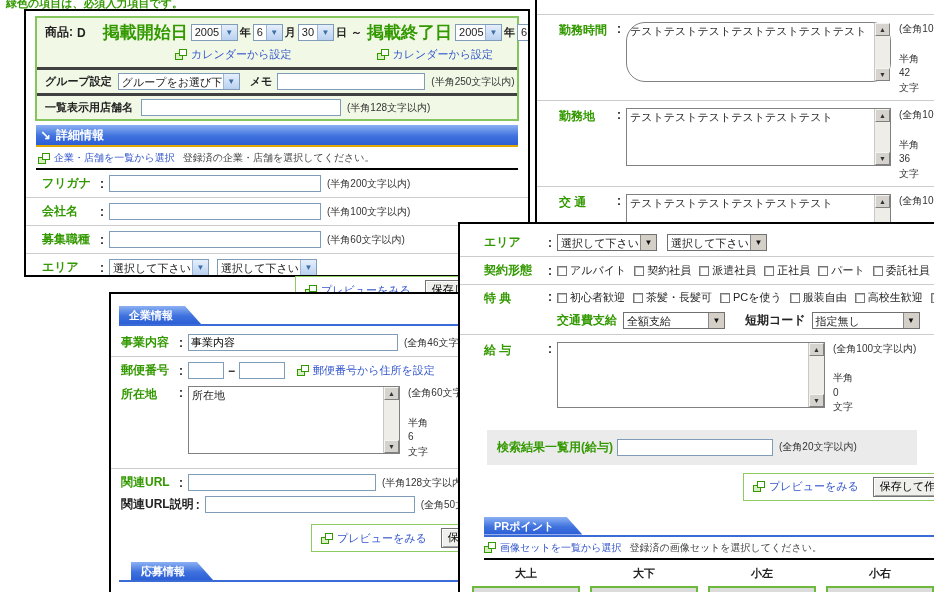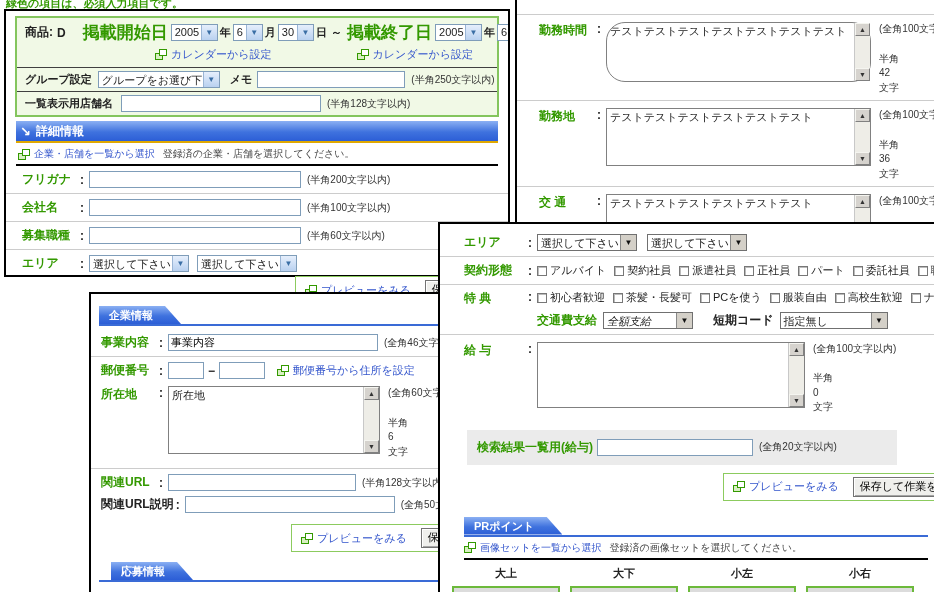--- a/index.html
+++ b/index.html
@@ -1,30 +1,30 @@
 <!DOCTYPE html>
 <html><head>
 <meta charset="utf-8">
 <style>
   html,body{margin:0;padding:0;overflow:hidden;background:#fff;}
   #screen{position:relative;width:934px;height:592px;overflow:hidden;background:#fff;
           font-family:"Liberation Sans","DejaVu Sans",sans-serif;font-size:12px;color:#222;}
-  .panel{position:absolute;background:#fff;border:2px solid #000;overflow:hidden;box-sizing:border-box;}
+  .panel{position:absolute;background:#fff;border:2px solid #000;overflow:hidden;box-sizing:border-box;margin-left:20px;}
   #p1{left:4px;top:9px;width:506px;height:268px;z-index:1;}
   #f1{position:absolute;left:295px;top:276px;z-index:2;}
   #p2{left:89px;top:292px;width:562px;height:312px;z-index:3;}
   #p4{left:515px;top:-8px;width:478px;height:240px;z-index:3;}
   #p3{left:438px;top:222px;width:520px;height:384px;z-index:4;}
   #topnote{position:absolute;left:6px;top:-4px;z-index:1;color:#339900;font-weight:bold;font-size:11px;white-space:nowrap;}
 
   
   .greenbox{margin:5px 9px 4px 9px;border:2px solid #84c55e;background:#f1f9e6;}
   .g-row{display:flex;align-items:center;padding:3px 8px;white-space:nowrap;}
   .g-row.r1b{padding-top:0;padding-bottom:5px;text-align:right;}
-  .g-row.bt{border-top:1px solid #404040;}
+  .g-row.bt{border-top:3px solid #404040;}
   .blbl{font-weight:bold;color:#222;}
   .glbl{font-weight:bold;color:#339900;font-size:17px;margin:0 3px;}
   .unit{font-weight:bold;font-size:11px;margin:0 2px;}
 
   
   .sel{display:inline-flex;align-items:stretch;background:#fff;height:17px;font-size:11px;box-sizing:border-box;vertical-align:middle;}
   .sel .v{padding:1px 3px 0 3px;overflow:hidden;white-space:nowrap;flex:1;}
   .sel .ar{width:15px;text-align:center;font-size:8px;line-height:16px;flex:none;}
   .sel.xp{border:1px solid #7f9db9;}
   .sel.xp .ar{background:linear-gradient(#e6effc,#b9d1f0);color:#3a6ea5;border-left:1px solid #9ab5d5;}
@@ -424,21 +424,21 @@
               <span class="box"></span>
               <span>高校生歓迎</span>
             </label>
             <label class="cb">
               <span class="box"></span>
               <span>ナイトなお仕事</span>
             </label>
           </span>
         <span style="display:flex;align-items:center;margin-top:6px;">
           <span class="lbl" style="min-width:0;margin-right:6px;">交通費支給</span>
-          <span class="sel cl" style="width:90px;font-style:italic;">
+          <span class="sel cl" style="width:102px;">
               <span class="v">全額支給</span>
               <span class="ar">▼</span>
             </span>
           <span class="lbl k" style="min-width:0;margin:0 6px 0 20px;">短期コード</span>
           <span class="sel cl" style="width:108px;">
               <span class="v">指定無し</span>
               <span class="ar">▼</span>
             </span>
         </span>
       </span>

